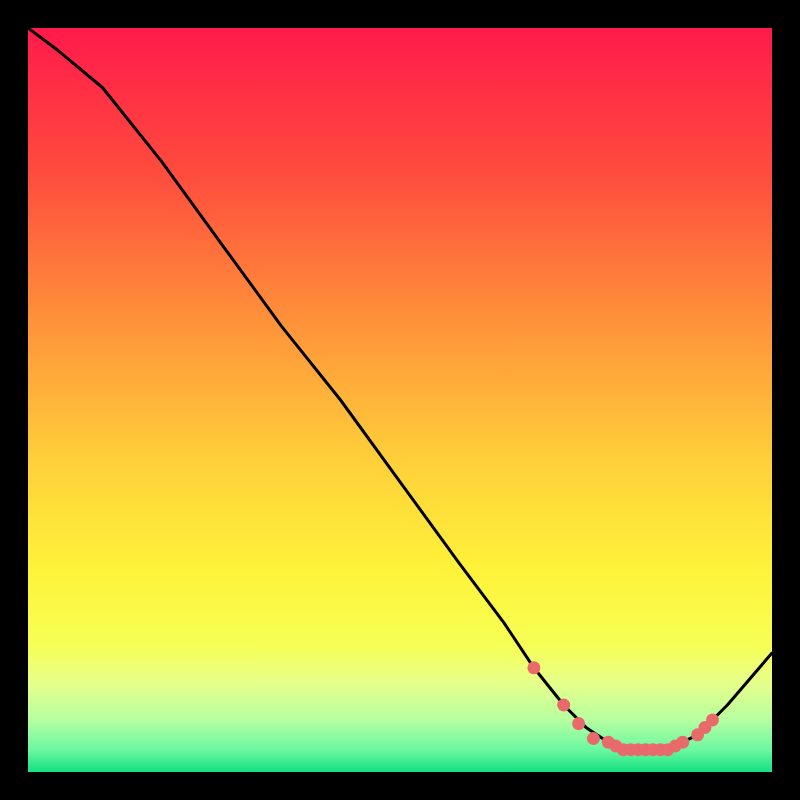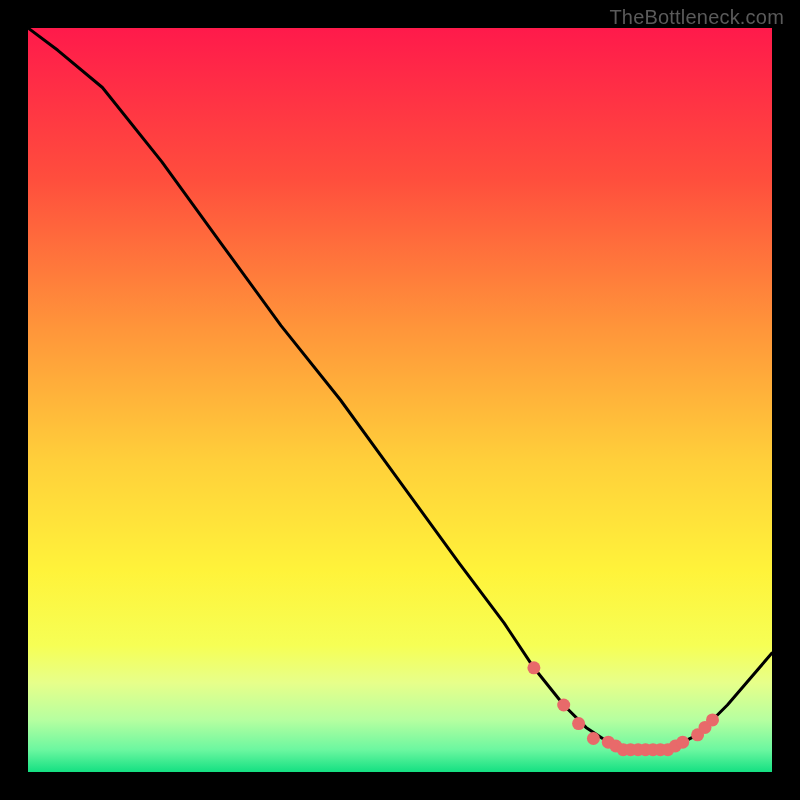--- a/index.html
+++ b/index.html
@@ -45,14 +45,13 @@
         <circle cx="625.0" cy="721.7" r="6.5" fill="#e86a6a"></circle>
         <circle cx="632.4" cy="721.7" r="6.5" fill="#e86a6a"></circle>
         <circle cx="639.8" cy="721.7" r="6.5" fill="#e86a6a"></circle>
         <circle cx="647.3" cy="718.0" r="6.5" fill="#e86a6a"></circle>
         <circle cx="654.7" cy="714.2" r="6.5" fill="#e86a6a"></circle>
         <circle cx="669.6" cy="706.8" r="6.5" fill="#e86a6a"></circle>
         <circle cx="677.0" cy="699.4" r="6.5" fill="#e86a6a"></circle>
         <circle cx="684.5" cy="691.9" r="6.5" fill="#e86a6a"></circle>
       </svg>
   </div>
-  <div class="watermark">TheBottleneck.com</div>
 </div>
 
 </body></html>

